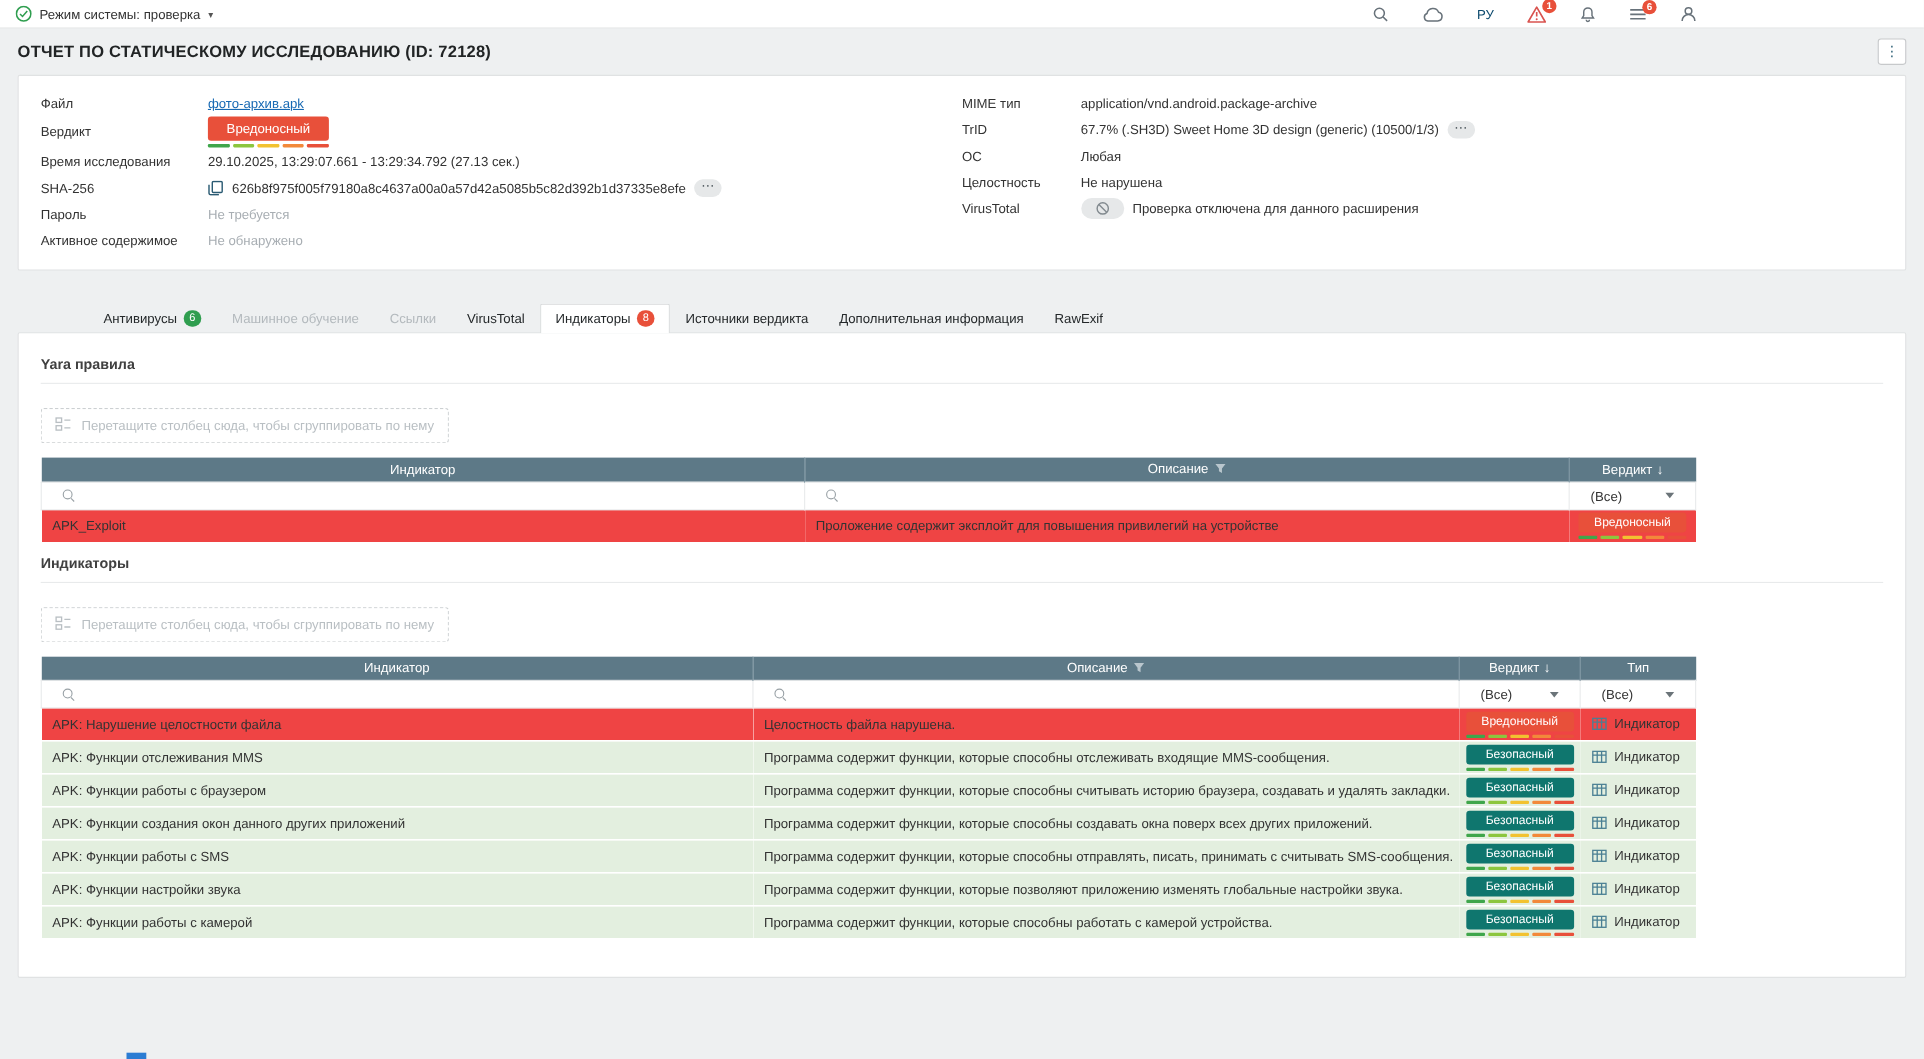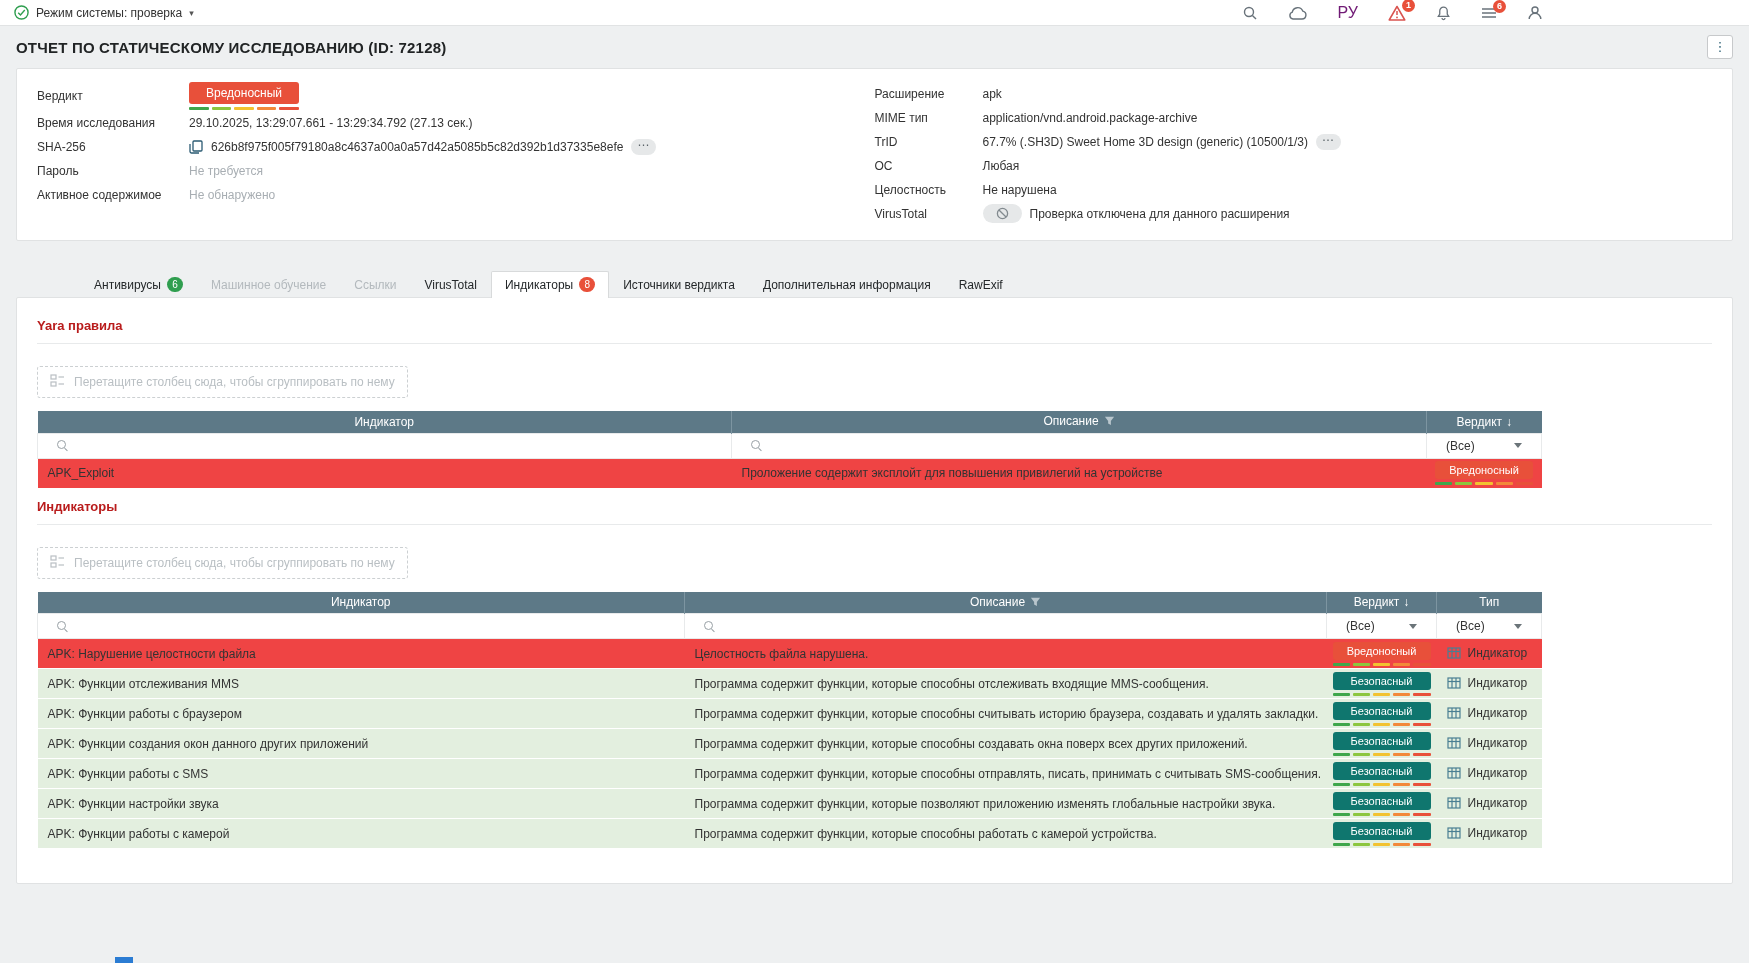--- a/index.html
+++ b/index.html
@@ -6,21 +6,21 @@
   html,body{width:1749px;height:963px}
   body{font-family:"Liberation Sans","DejaVu Sans",sans-serif;font-size:12px;color:#333;background:#eef0f1;position:relative;overflow:hidden}
 
   
   .topbar{height:26px;background:#fff;border-bottom:1px solid #e1e3e4;display:flex;align-items:center;justify-content:space-between;padding:0 14px}
   .topbar-left{display:flex;align-items:center;gap:7px;cursor:pointer}
   .topbar-left svg,.tb-icon svg{display:block}
   .caret-dn{font-size:9px;color:#555;margin-top:1px}
   .topbar-right{display:flex;align-items:center;gap:30px;margin-right:192px;color:#68727a}
   .tb-icon{position:relative;display:inline-flex;cursor:pointer}
-  .tb-lang{font-size:16px;cursor:pointer;color:#701a75}
+  .tb-lang{font-size:12px;cursor:pointer;color:#0c4a6e}
   .tb-badge{position:absolute;top:-6px;right:-9px;background:#e8503a;color:#fff;border-radius:8px;min-width:13px;height:13px;line-height:13px;font-size:9px;text-align:center;padding:0 3px;font-weight:bold}
 
   
   .page{padding:0 16px}
   .page-header{display:flex;justify-content:space-between;align-items:center;height:42px}
   .page-header h1{font-size:15px;font-weight:700;color:#212425;letter-spacing:.2px}
   .kebab-btn{width:26px;height:24px;background:#fff;border:1px solid #c7c9cb;border-radius:3px;color:#2e6277;font-size:13px;line-height:22px;text-align:center;cursor:pointer}
 
   
   .card{background:#fff;border:1px solid #e0e2e3;border-radius:2px}
@@ -51,21 +51,21 @@
   .tabs{display:flex;align-items:flex-end;margin:30px 0 0 64px;position:relative;z-index:2}
   .tab{display:flex;align-items:center;gap:6px;padding:5px 13px 6px;color:#24282a;cursor:pointer;border:1px solid transparent;border-bottom:none;margin-bottom:-1px;white-space:nowrap}
   .tab.disabled{color:#b3b9bd}
   .tab.active{background:#fff;border-color:#d8dadb;border-radius:2px 2px 0 0}
   .tab-badge{min-width:16px;height:15px;line-height:15px;border-radius:8px;color:#fff;font-size:10px;text-align:center;padding:0 4px}
   .bg-green{background:#2f9e4f}
   .bg-red{background:#e8503a}
 
   
   .content-card{padding:14px 20px 30px;min-height:505px}
-  .section-title{font-size:13px;font-weight:700;color:#b91c1c;padding:6px 0 10px;border-bottom:1px solid #e8eaeb}
+  .section-title{font-size:13px;font-weight:700;color:#404040;padding:6px 0 10px;border-bottom:1px solid #e8eaeb}
   .group-hint{display:inline-flex;align-items:center;gap:9px;margin:22px 0 13px;border:1px dashed #ccd0d2;border-radius:3px;padding:7px 12px;color:#b9bfc3;cursor:default}
 
   
   .grid-table{border-collapse:collapse;table-layout:fixed;width:1504px;margin-bottom:4px}
   .grid-table th{background:#5d7987;color:#fff;font-weight:400;height:22px;font-size:12px;border-right:1px solid #7d95a1;text-align:center;cursor:pointer}
   .grid-table th:last-child{border-right:none}
   .sort-arrow{margin-left:4px}
   .th-filter{display:inline-block;margin-left:5px;vertical-align:-1px}
   .filter-row td{border:1px solid #e8eaeb;height:25px;background:#fff;padding:0 19px}
   .search-box{display:flex;align-items:center;height:100%;cursor:text}
@@ -146,20 +146,26 @@
 <div class="page">
 
   <div class="page-header">
     <h1>ОТЧЕТ ПО СТАТИЧЕСКОМУ ИССЛЕДОВАНИЮ (ID: 72128)</h1>
     <div class="kebab-btn"><span>⋮</span></div>
   </div>
 
   <div class="card file-card">
     <div class="info-col left" id="info-left">
         <div class="info-row">
+          <span class="info-label">Файл</span>
+          <div class="info-value">
+            <a class="file-link" href="#">фото-архив.apk</a>
+          </div>
+        </div>
+        <div class="info-row">
           <span class="info-label">Вердикт</span>
           <div class="info-value">
             <div class="verdict-wrap">
               <div class="badge badge-red badge-lg">Вредоносный</div>
               <div class="scale">
                 <span class="dash" style="background: rgb(63, 166, 75);"></span>
                 <span class="dash" style="background: rgb(140, 198, 62);"></span>
                 <span class="dash" style="background: rgb(242, 194, 48);"></span>
                 <span class="dash" style="background: rgb(242, 137, 58);"></span>
                 <span class="dash" style="background: rgb(232, 80, 58);"></span>
@@ -193,26 +199,20 @@
           </div>
         </div>
         <div class="info-row">
           <span class="info-label">Активное содержимое</span>
           <div class="info-value">
             <span class="muted">Не обнаружено</span>
           </div>
         </div>
       </div>
     <div class="info-col right" id="info-right">
-        <div class="info-row">
-          <span class="info-label">Расширение</span>
-          <div class="info-value">
-            <span>apk</span>
-          </div>
-        </div>
         <div class="info-row">
           <span class="info-label">MIME тип</span>
           <div class="info-value">
             <span>application/vnd.android.package-archive</span>
           </div>
         </div>
         <div class="info-row">
           <span class="info-label">TrID</span>
           <div class="info-value">
             <span>67.7% (.SH3D) Sweet Home 3D design (generic) (10500/1/3)</span>

